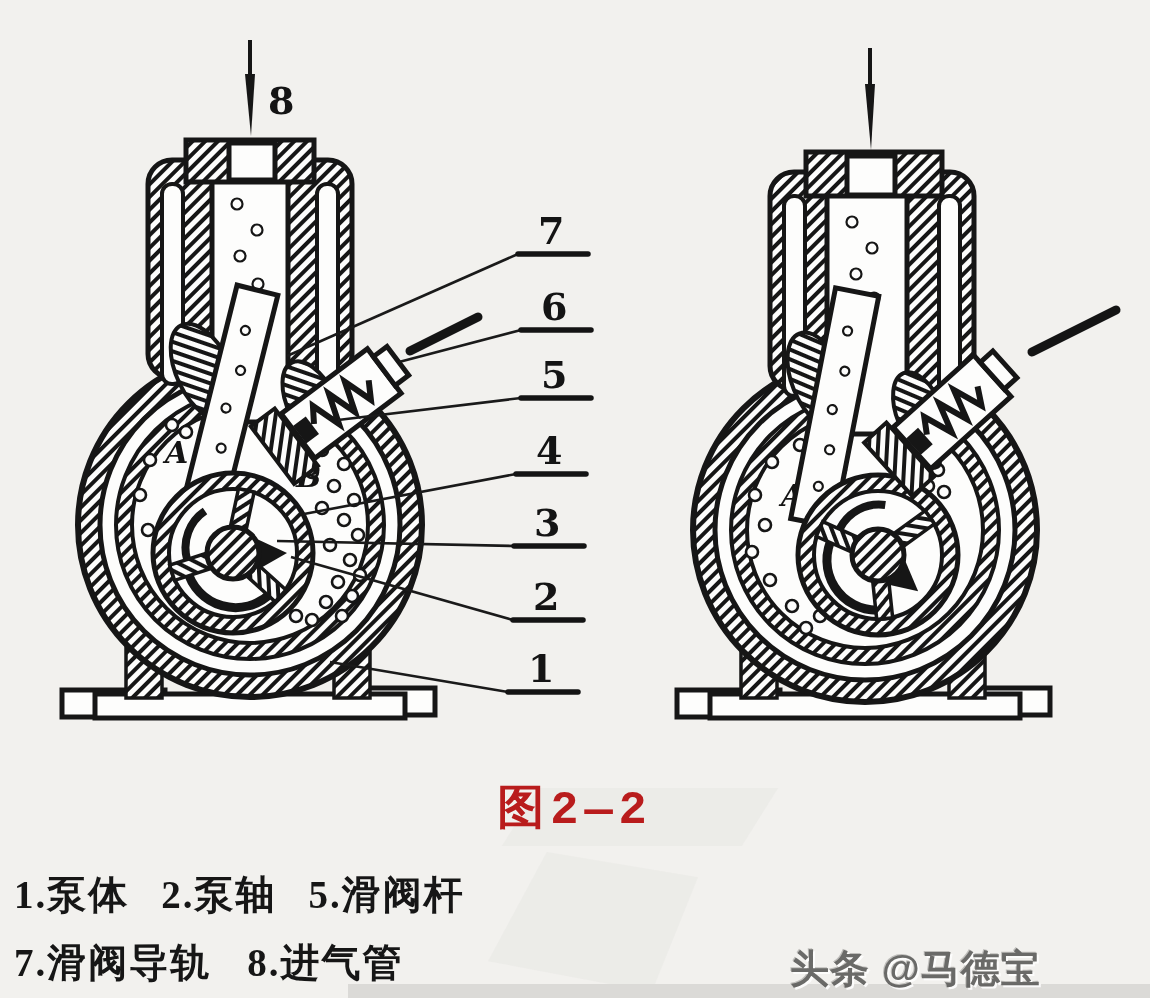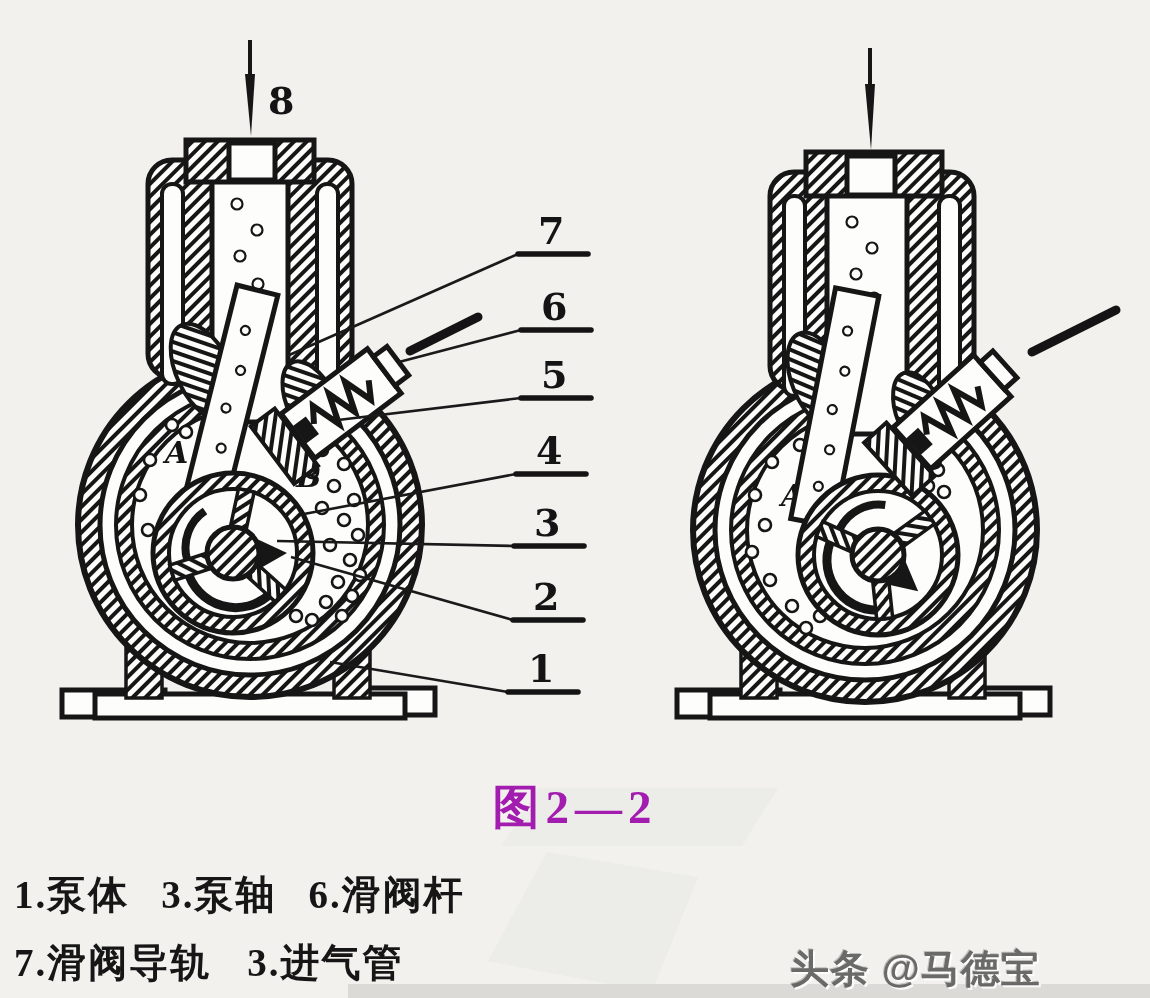--- a/index.html
+++ b/index.html
@@ -11,21 +11,21 @@
   .hatchf{fill:url(#hatch);stroke:#161616;}
   .dot{fill:#fdfdfc;stroke:#161616;stroke-width:2.6;}
   .dot-s{fill:#fdfdfc;stroke:#161616;stroke-width:2.2;}
   .callout-num{font:bold 38px "DejaVu Serif","Liberation Serif",serif;fill:#141414;}
   .chamber-letter{font:italic bold 30px "DejaVu Serif","Liberation Serif",serif;fill:#141414;}
   .leader{stroke:#1a1a1a;stroke-width:2.6;fill:none;}
   .underline{stroke:#141414;stroke-width:5.5;stroke-linecap:round;}
   .flow-arrow{stroke:#141414;stroke-width:9;stroke-linecap:round;}
   .ghost{position:absolute;background:#e8e7e4;opacity:.55;}
   .fig-title{position:absolute;left:0;top:776px;width:1150px;display:flex;justify-content:center;gap:56px;
-    font-size:47px;font-weight:bold;color:#a21caf;letter-spacing:6px;}
+    font-size:47px;font-weight:bold;color:#b91c1c;letter-spacing:6px;font-family:Liberation Mono, monospace;}
   .legend-row{position:absolute;left:14px;width:1130px;display:flex;
     font-size:39px;font-weight:bold;color:#161616;letter-spacing:2px;white-space:nowrap;}
   .legend-row1{top:868px;gap:32px;}
   .legend-row2{top:936px;gap:36px;}
   .watermark{position:absolute;left:790px;top:942px;font-family:"Liberation Sans","DejaVu Sans",sans-serif;
     font-size:39px;font-weight:bold;color:#585856;opacity:.88;letter-spacing:1px;
     text-shadow:2px 2px 0 #ffffff,-1px -1px 0 #b9b8b5;}
   .bottom-band{position:absolute;left:348px;top:984px;width:802px;height:14px;background:#dbdad7;}
 </style>
 </head>
@@ -276,23 +276,23 @@
       <line class="flow-arrow" x1="1032" y1="352" x2="1116" y2="310"></line>
     </g>
   </svg>
 
   <div class="fig-title">
     <span>图2—2</span>
   </div>
 
   <div class="legend-row legend-row1">
     <span>1.泵体</span>
-    <span>3.泵轴</span>
-    <span>6.滑阀杆</span>
+    <span>2.泵轴</span>
+    <span>5.滑阀杆</span>
   </div>
   <div class="legend-row legend-row2">
     <span>7.滑阀导轨</span>
-    <span>3.进气管</span>
+    <span>8.进气管</span>
   </div>
 
   <div class="bottom-band"></div>
   <div class="watermark">头条 @马德宝VACUUM</div>
 </div>
 
 </body></html>

